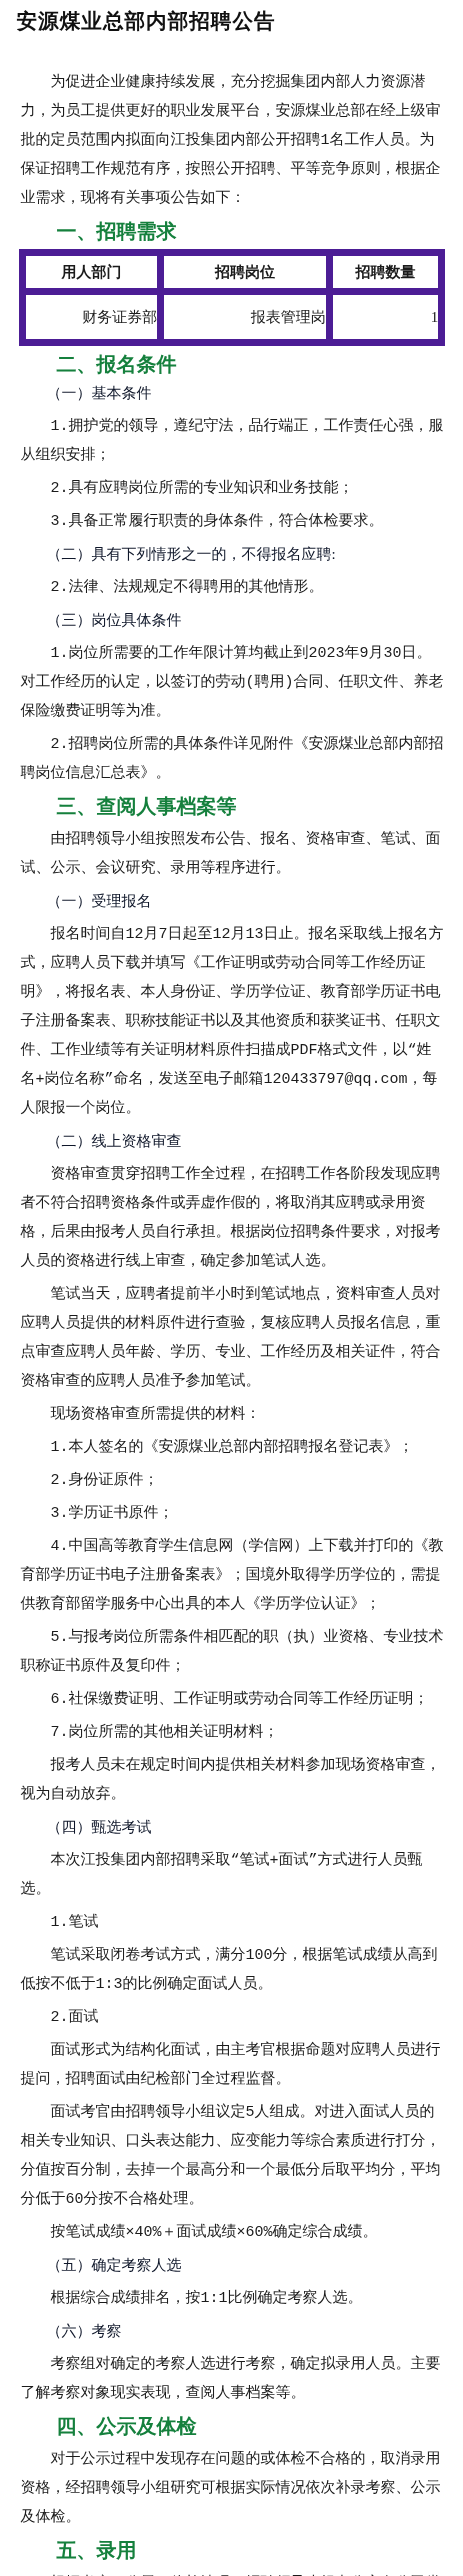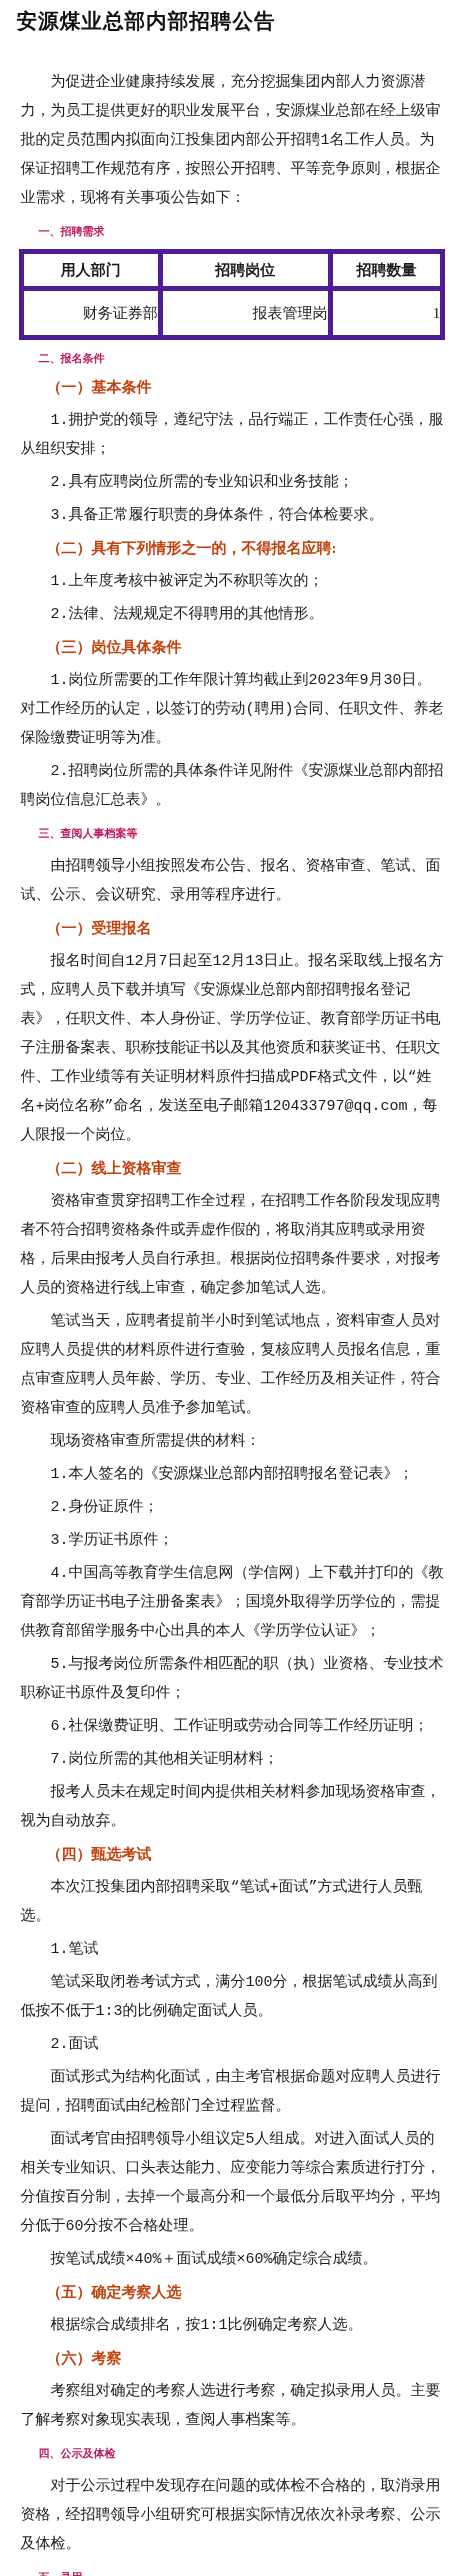--- a/index.html
+++ b/index.html
@@ -26,42 +26,42 @@
     font-size: 20.6px;
     font-weight: bold;
     line-height: 28px;
     margin: 2.1px 0 33px 0;
     letter-spacing: 1px;
     color: #111;
   }
   .blk-h1 {
     font-family: "Liberation Sans", sans-serif;
     font-weight: bold;
-    font-size: 11px;
+    font-size: 20px;
     text-indent: 2em;
-    color: #be185d;
+    color: #15803d;
   }
   .blk-h2 {
-    font-weight: bold;
+    font-weight: normal;
     text-indent: 2em;
-    color: #c2410c;
+    color: #0f172a;
   }
   .blk-p {
     text-indent: 2em;
     margin: 4px;
     font-family: Liberation Mono, monospace;
   }
   table.recruit {
     width: 99%;
     margin: 3.1px auto 4.1px auto;
     border-collapse: collapse;
     table-layout: fixed;
   }
   table.recruit th, table.recruit td {
-    border: 5px solid #4c1d95;
+    border: 7px solid #4c1d95;
     text-align: center;
     padding: 0;
     font-size: 15px;
     line-height: 1.2;
   }
   table.recruit th {
     font-weight: 600;
     height: 32px;
   }
   table.recruit td {
@@ -96,29 +96,28 @@
             <td>1</td>
           </tr>
         </tbody>
       </table>
       <div class="blk-h1">二、报名条件</div>
       <div class="blk-h2">（一）基本条件</div>
       <div class="blk-p">1.拥护党的领导，遵纪守法，品行端正，工作责任心强，服从组织安排；</div>
       <div class="blk-p">2.具有应聘岗位所需的专业知识和业务技能；</div>
       <div class="blk-p">3.具备正常履行职责的身体条件，符合体检要求。</div>
       <div class="blk-h2">（二）具有下列情形之一的，不得报名应聘:</div>
-      <div class="blk-p">1.上年度考核中被评定为不称职等次的；</div>
       <div class="blk-p">2.法律、法规规定不得聘用的其他情形。</div>
       <div class="blk-h2">（三）岗位具体条件</div>
       <div class="blk-p">1.岗位所需要的工作年限计算均截止到2023年9月30日。对工作经历的认定，以签订的劳动(聘用)合同、任职文件、养老保险缴费证明等为准。</div>
       <div class="blk-p">2.招聘岗位所需的具体条件详见附件《安源煤业总部内部招聘岗位信息汇总表》。</div>
       <div class="blk-h1">三、查阅人事档案等</div>
       <div class="blk-p">由招聘领导小组按照发布公告、报名、资格审查、笔试、面试、公示、会议研究、录用等程序进行。</div>
       <div class="blk-h2">（一）受理报名</div>
-      <div class="blk-p">报名时间自12月7日起至12月13日止。报名采取线上报名方式，应聘人员下载并填写《安源煤业总部内部招聘报名登记表》，任职文件、本人身份证、学历学位证、教育部学历证书电子注册备案表、职称技能证书以及其他资质和获奖证书、任职文件、工作业绩等有关证明材料原件扫描成PDF格式文件，以“姓名+岗位名称”命名，发送至电子邮箱120433797@qq.com，每人限报一个岗位。</div>
+      <div class="blk-p">报名时间自12月7日起至12月13日止。报名采取线上报名方式，应聘人员下载并填写《工作证明或劳动合同等工作经历证明》，将报名表、本人身份证、学历学位证、教育部学历证书电子注册备案表、职称技能证书以及其他资质和获奖证书、任职文件、工作业绩等有关证明材料原件扫描成PDF格式文件，以“姓名+岗位名称”命名，发送至电子邮箱120433797@qq.com，每人限报一个岗位。</div>
       <div class="blk-h2">（二）线上资格审查</div>
       <div class="blk-p">资格审查贯穿招聘工作全过程，在招聘工作各阶段发现应聘者不符合招聘资格条件或弄虚作假的，将取消其应聘或录用资格，后果由报考人员自行承担。根据岗位招聘条件要求，对报考人员的资格进行线上审查，确定参加笔试人选。</div>
       <div class="blk-p">笔试当天，应聘者提前半小时到笔试地点，资料审查人员对应聘人员提供的材料原件进行查验，复核应聘人员报名信息，重点审查应聘人员年龄、学历、专业、工作经历及相关证件，符合资格审查的应聘人员准予参加笔试。</div>
       <div class="blk-p">现场资格审查所需提供的材料：</div>
       <div class="blk-p">1.本人签名的《安源煤业总部内部招聘报名登记表》；</div>
       <div class="blk-p">2.身份证原件；</div>
       <div class="blk-p">3.学历证书原件；</div>
       <div class="blk-p">4.中国高等教育学生信息网（学信网）上下载并打印的《教育部学历证书电子注册备案表》；国境外取得学历学位的，需提供教育部留学服务中心出具的本人《学历学位认证》；</div>
       <div class="blk-p">5.与报考岗位所需条件相匹配的职（执）业资格、专业技术职称证书原件及复印件；</div>
       <div class="blk-p">6.社保缴费证明、工作证明或劳动合同等工作经历证明；</div>

